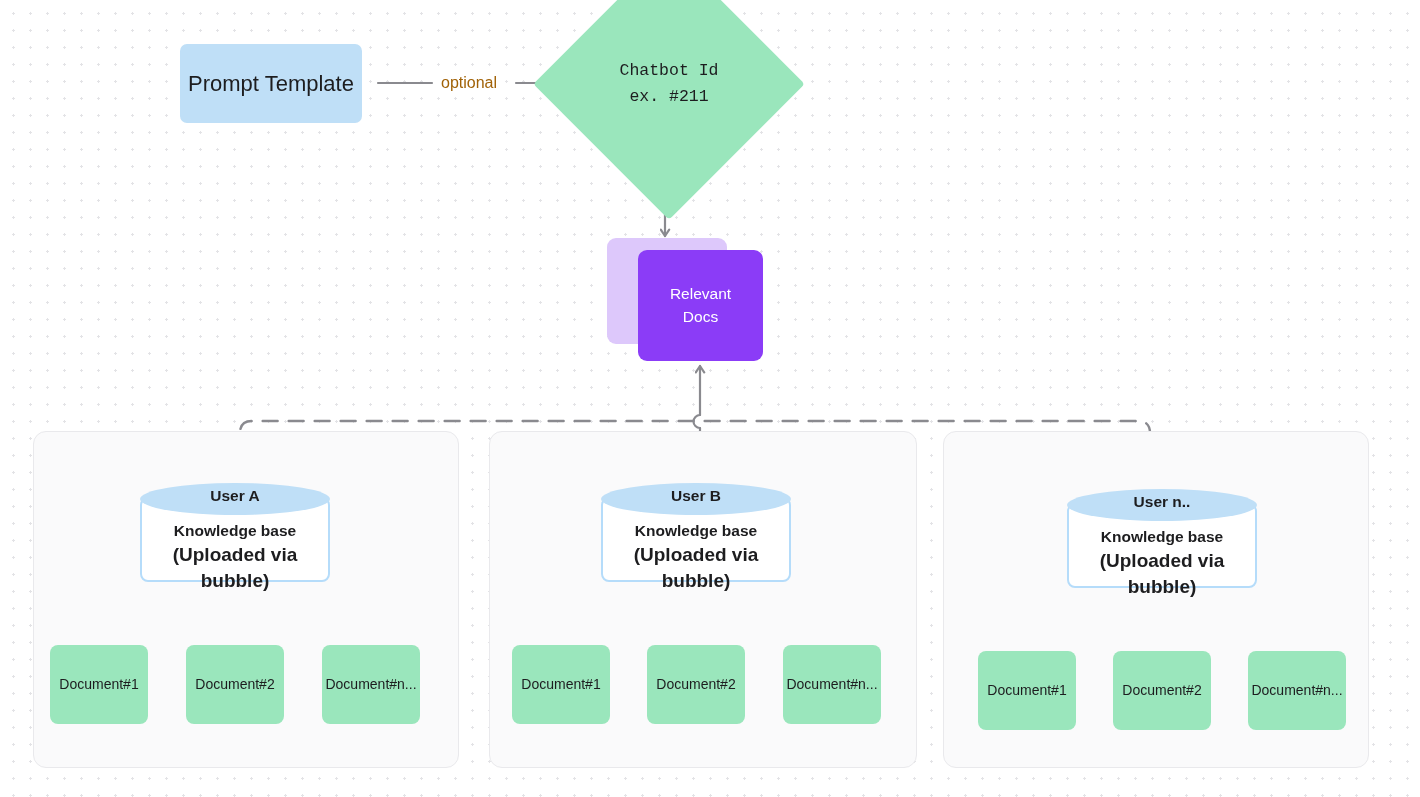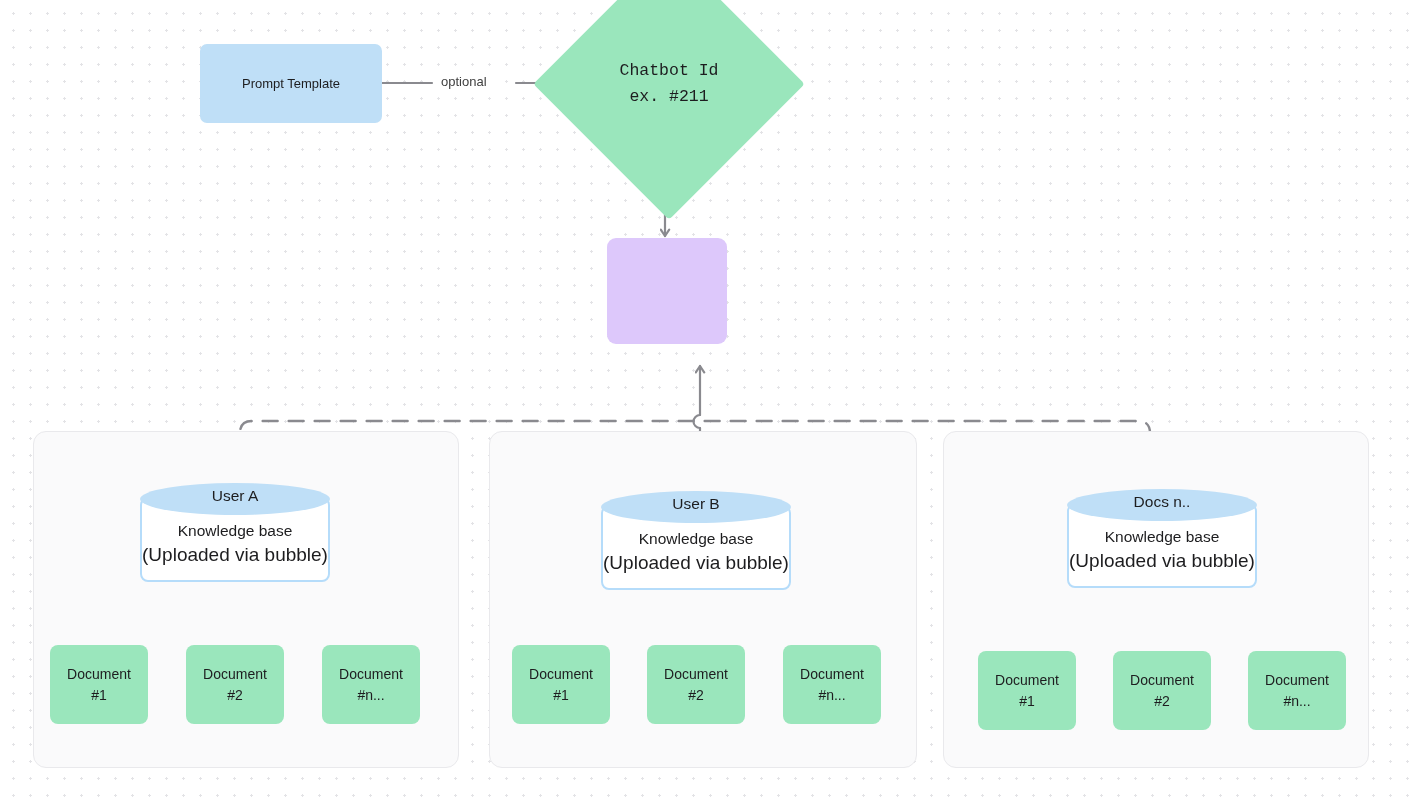--- a/index.html
+++ b/index.html
@@ -36,27 +36,27 @@
     display: flex;
     flex-direction: column;
     align-items: center;
     justify-content: center;
     text-align: center;
     color: #1d1d1f;
   }
 
   
   #prompt-template {
-    left: 200px;
+    left: 180px;
     top: 44px;
     width: 182px;
     height: 79px;
     background: #bfdff7;
     border-radius: 7px;
-    font-size: 13px;
+    font-size: 22px;
   }
 
   
   #chatbot-id-wrap {
     left: 573px;
     top: -12px;
     width: 192px;
     height: 192px;
   }
   #chatbot-id-shape {
@@ -109,20 +109,21 @@
   #group-box-0 { left: 33px;  top: 431px; width: 426px; height: 337px; }
   #group-box-1 { left: 489px; top: 431px; width: 428px; height: 337px; }
   #group-box-2 { left: 943px; top: 431px; width: 426px; height: 337px; }
 
   
   .db {
     position: absolute;
     box-sizing: border-box;
     width: 190px;
     height: 99px;
+    font-weight: bold;
   }
   .db-body {
     position: absolute;
     left: 0;
     top: 14px;
     width: 190px;
     height: 85px;
     box-sizing: border-box;
     background: #ffffff;
     border: 2px solid #b5dcfa;
@@ -170,32 +171,32 @@
 
   
   .doc {
     position: absolute;
     box-sizing: border-box;
     width: 98px;
     height: 79px;
     background: #9ae6bc;
     border-radius: 8px;
     display: flex;
-    flex-direction: column;
+    flex-direction: row;
     align-items: center;
     justify-content: center;
     text-align: center;
     font-size: 14px;
     line-height: 1.45;
     color: #1d1d1f;
   }
   .edge-label {
     position: absolute;
-    font-size: 13px;
-    color: #404040;
+    font-size: 16px;
+    color: #a16207;
     background: #ffffff;
     padding: 0 4px;
   }
 </style>
 </head>
 <body>
 
 <div id="canvas">
 
   <svg class="edges" viewBox="0 0 1420 797">
@@ -264,20 +265,24 @@
 
   <div class="node" id="chatbot-id-wrap">
     <div id="chatbot-id-shape"></div>
     <div id="chatbot-id-label">
       <div>Chatbot Id</div>
       <div>ex. #211</div>
     </div>
   </div>
 
   <div class="node" id="relevant-docs-back"></div>
+  <div class="node" id="relevant-docs-front">
+    <div>Relevant</div>
+    <div>Docs</div>
+  </div>
 
   <div class="group-box" id="group-box-0"></div>
 
   <div class="db" style="left:140px; top:483px;">
     <div class="db-body"></div>
     <div class="db-top"></div>
     <div class="db-title">User A</div>
     <div class="db-text">
       <span class="line1">Knowledge base</span>
       <span class="line2">(Uploaded via bubble)</span>
@@ -292,21 +297,21 @@
     <span>Document</span>
     <span>#2</span>
   </div>
   <div class="doc" style="left:322px; top:645px;">
     <span>Document</span>
     <span>#n...</span>
   </div>
 
   <div class="group-box" id="group-box-1"></div>
 
-  <div class="db" style="left:601px; top:483px;margin-top:8px;">
+  <div class="db" style="left:601px; top:483px;">
     <div class="db-body"></div>
     <div class="db-top"></div>
     <div class="db-title">User B</div>
     <div class="db-text">
       <span class="line1">Knowledge base</span>
       <span class="line2">(Uploaded via bubble)</span>
     </div>
   </div>
 
   <div class="doc" style="left:512px; top:645px;">
@@ -320,21 +325,21 @@
   <div class="doc" style="left:783px; top:645px;">
     <span>Document</span>
     <span>#n...</span>
   </div>
 
   <div class="group-box" id="group-box-2"></div>
 
   <div class="db" style="left:1067px; top:489px;">
     <div class="db-body"></div>
     <div class="db-top"></div>
-    <div class="db-title">Docs n..</div>
+    <div class="db-title">User n..</div>
     <div class="db-text">
       <span class="line1">Knowledge base</span>
       <span class="line2">(Uploaded via bubble)</span>
     </div>
   </div>
 
   <div class="doc" style="left:978px; top:651px;">
     <span>Document</span>
     <span>#1</span>
   </div>

